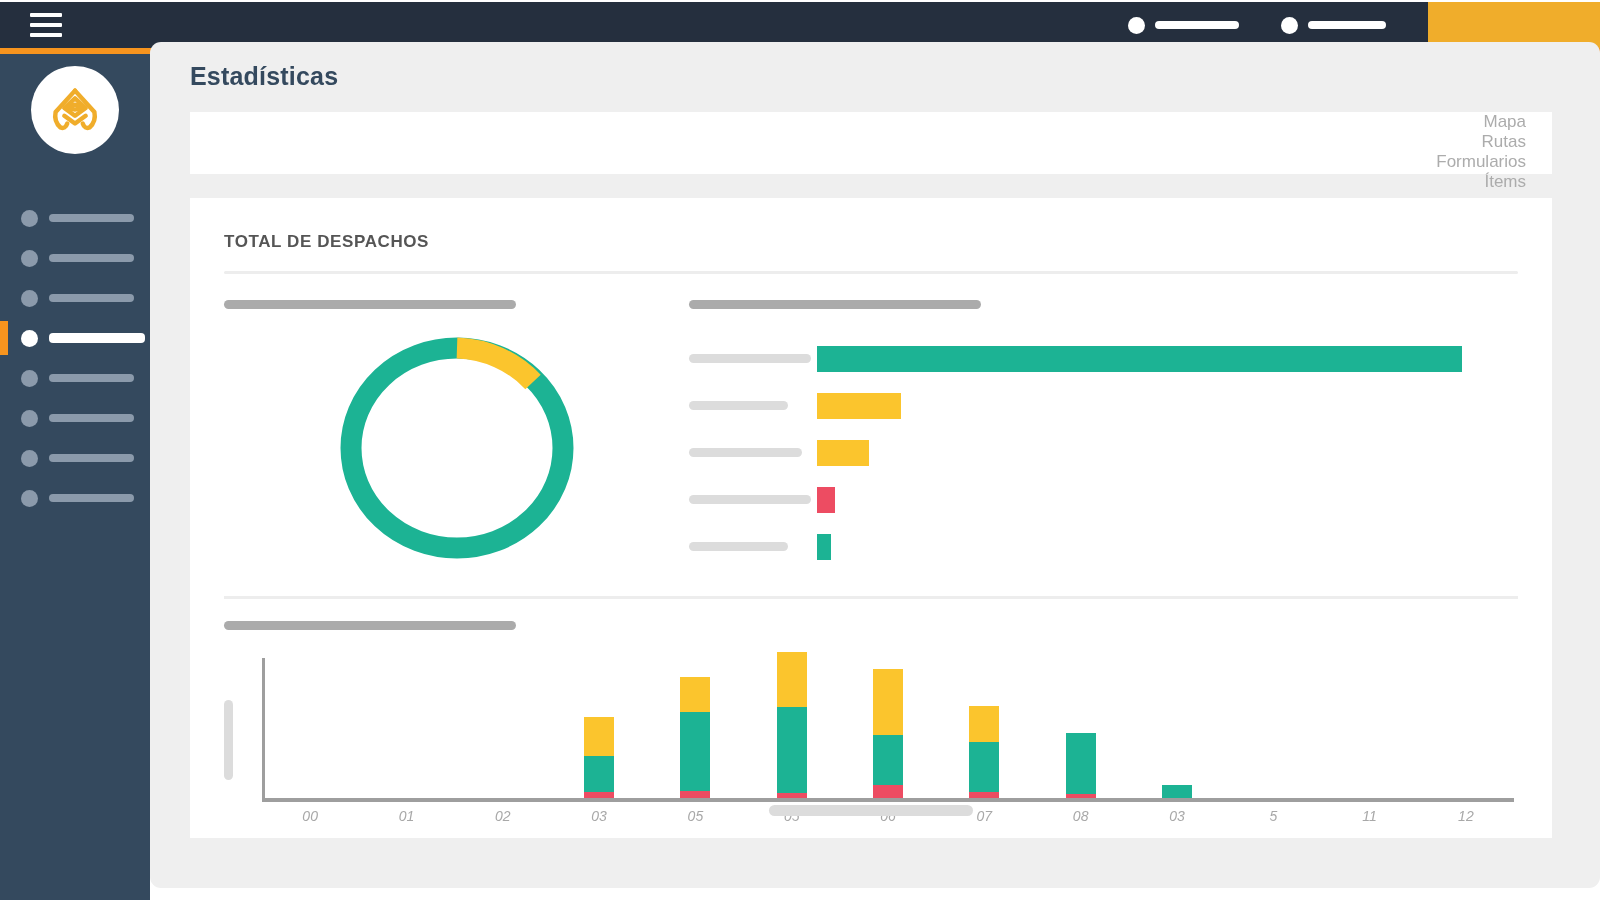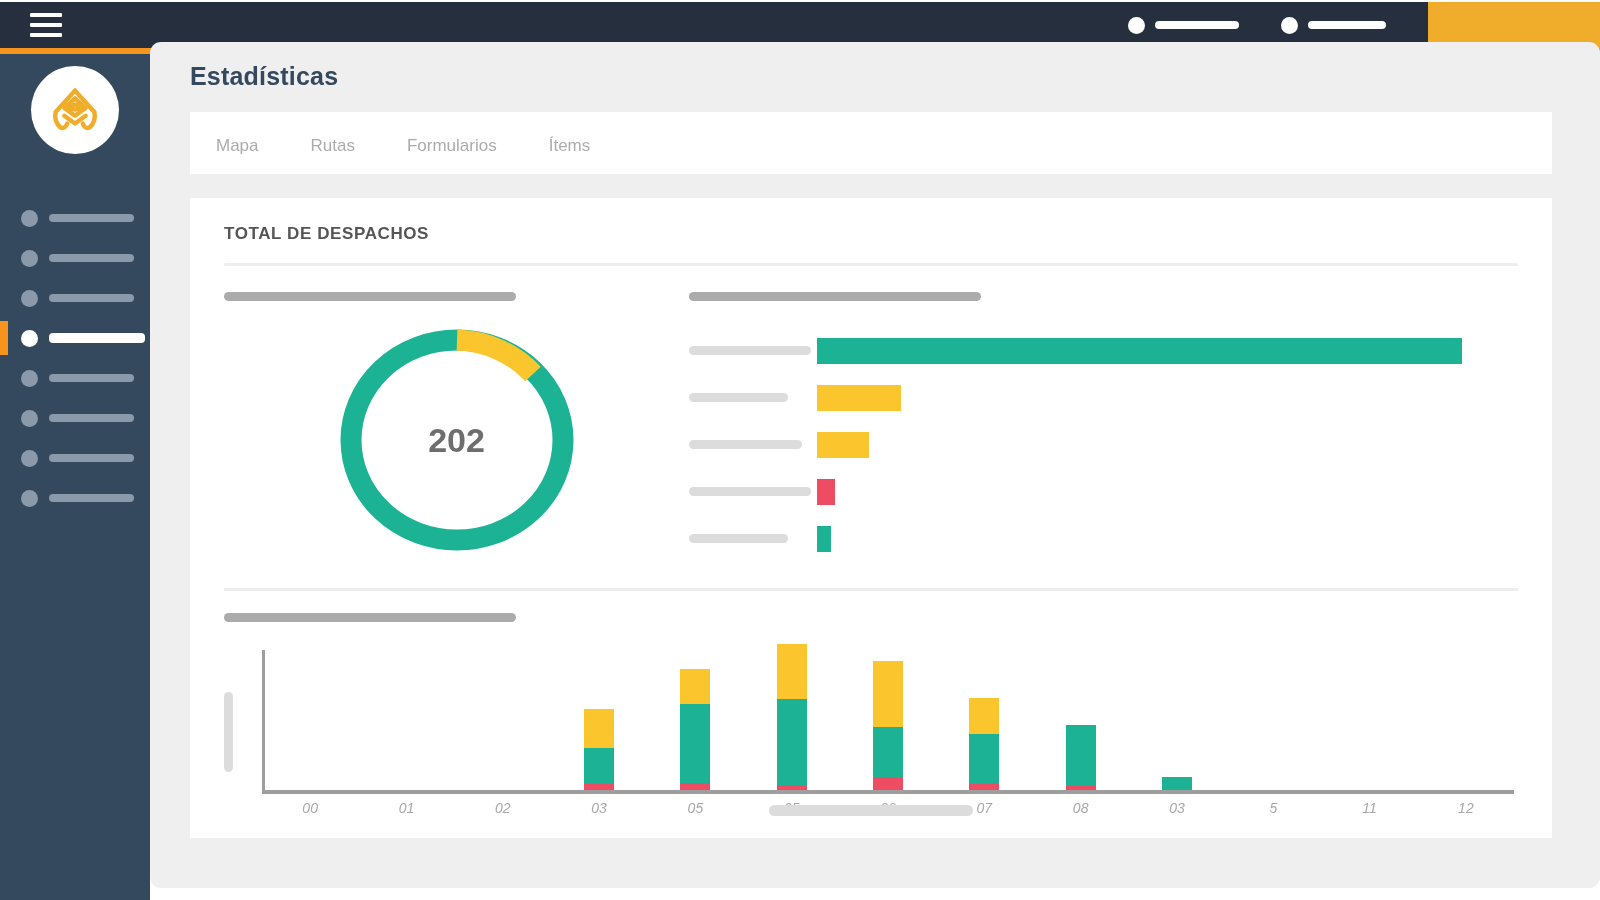--- a/index.html
+++ b/index.html
@@ -111,20 +111,22 @@
     color: #34495E;
     letter-spacing: 0.2px;
   }
 
   
   .tabs-card {
     margin: 21px 48px 0 40px;
     background: #ffffff;
     height: 62px;
     display: flex; align-items: flex-end;
+    padding-left: 10px;
+    flex-direction: column;
   }
   .tab {
     position: relative;
     height: 56px;
     display: flex; align-items: center;
     padding: 0 26px;
     font-size: 17px;
     color: #ACACAC;
     cursor: pointer;
     white-space: nowrap;
@@ -133,21 +135,21 @@
   .tab.active::after {
     content: ""; position: absolute; left: 22px; right: 22px; bottom: 0;
     height: 4px; background: #F7941E;
   }
 
   
   .content-card {
     margin: 24px 48px 16px 40px;
     background: #ffffff;
     height: 640px;
-    padding: 26px 34px 0 34px;
+    padding: 34px 34px 0 34px;
     position: relative;
   }
   .card-title {
     font-size: 17px; font-weight: bold;
     color: #555555; letter-spacing: 0.6px;
   }
   .hr {
     margin-top: 19px;
     height: 3px; background: #EDEDED; border-radius: 2px;
   }
@@ -318,21 +320,20 @@
       <div class="sec-top">
 
         <div class="sec-left">
           <div class="skel" style="width:292px"></div>
           <div class="donut-wrap">
             <div class="donut">
               <svg width="234" height="222" viewBox="0 0 234 222">
                 <ellipse cx="117" cy="111" rx="106" ry="100" fill="none" stroke="#1CB394" stroke-width="21"></ellipse>
                 <path d="M 117 11 A 106 100 0 0 1 193 45" fill="none" stroke="#FBC52D" stroke-width="21"></path>
               </svg>
-              <div class="center-num">202</div>
             </div>
           </div>
         </div>
 
         <div class="sec-right">
           <div class="skel" style="width:292px"></div>
           <div class="hbars">
             <div class="hbar-row">
               <div class="hbar-label">
                 <div class="skel-light" style="width:122px"></div>

